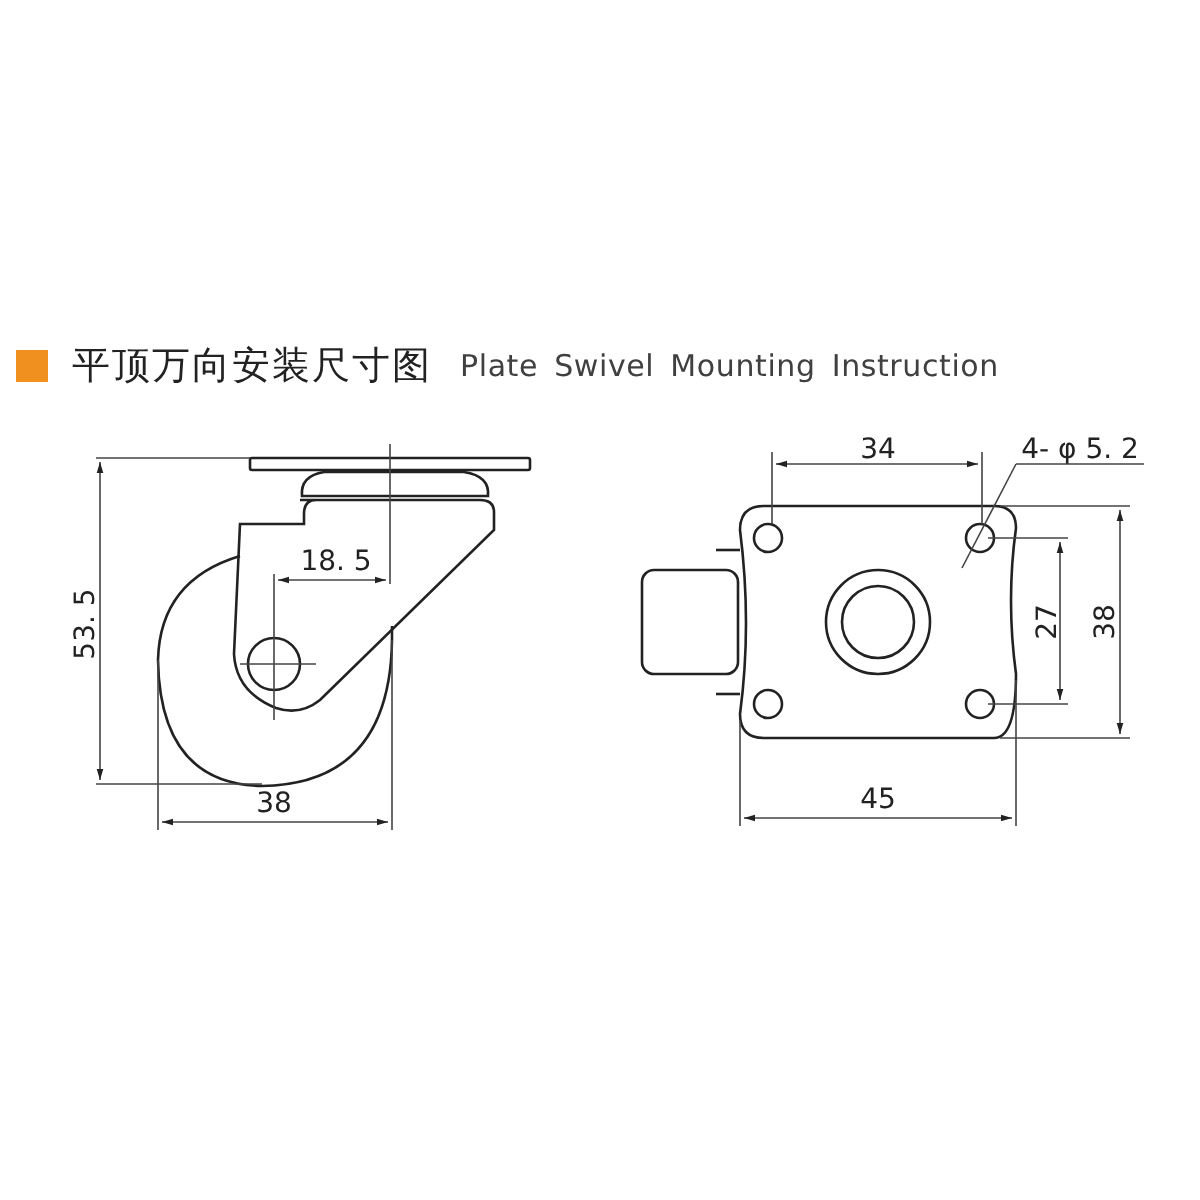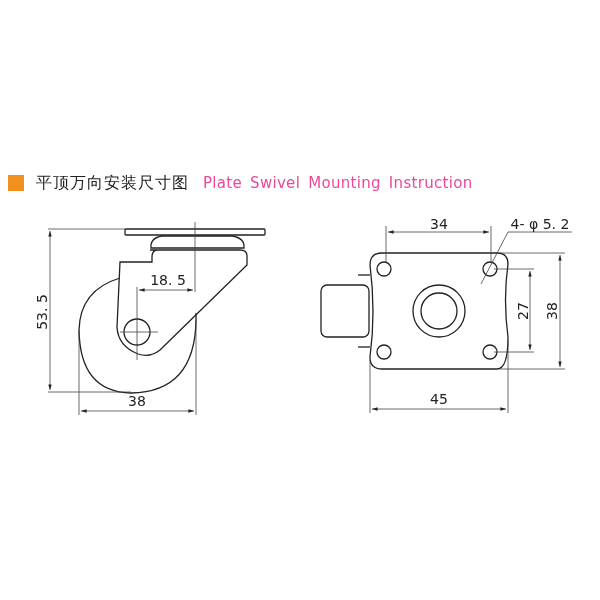--- a/index.html
+++ b/index.html
@@ -1,20 +1,20 @@
 <!DOCTYPE html>
 <html><head>
 <meta charset="utf-8">
 <style>
   html, body { margin:0; padding:0; background:#ffffff; }
   body { width:600px; height:600px; position:relative; overflow:hidden; font-family:"DejaVu Sans", sans-serif; }
   .title-row { position:absolute; left:8px; top:170px; height:26px; display:flex; align-items:center; }
   .title-square { width:16px; height:16px; margin-right:12px; }
-  .title-cn { font-size:16px; color:#222; letter-spacing:1px; margin-right:14px; }
-  .title-en { font-size:15px; color:#ec4899; letter-spacing:0.3px; word-spacing:3px; }
+  .title-cn { font-size:19px; color:#222; letter-spacing:1px; margin-right:14px; }
+  .title-en { font-size:15px; color:#404040; letter-spacing:0.3px; word-spacing:3px; }
   svg { position:absolute; left:0; top:0; }
   .dim-text { font-family:"DejaVu Sans", sans-serif; font-size:14px; fill:#222; }
 </style>
 </head>
 <body>
 
 <div class="title-row">
   <div class="title-square" style="background:#F0901E;"></div>
   <span class="title-cn">平顶万向安装尺寸图</span>
   <span class="title-en">Plate Swivel Mounting Instruction</span>

